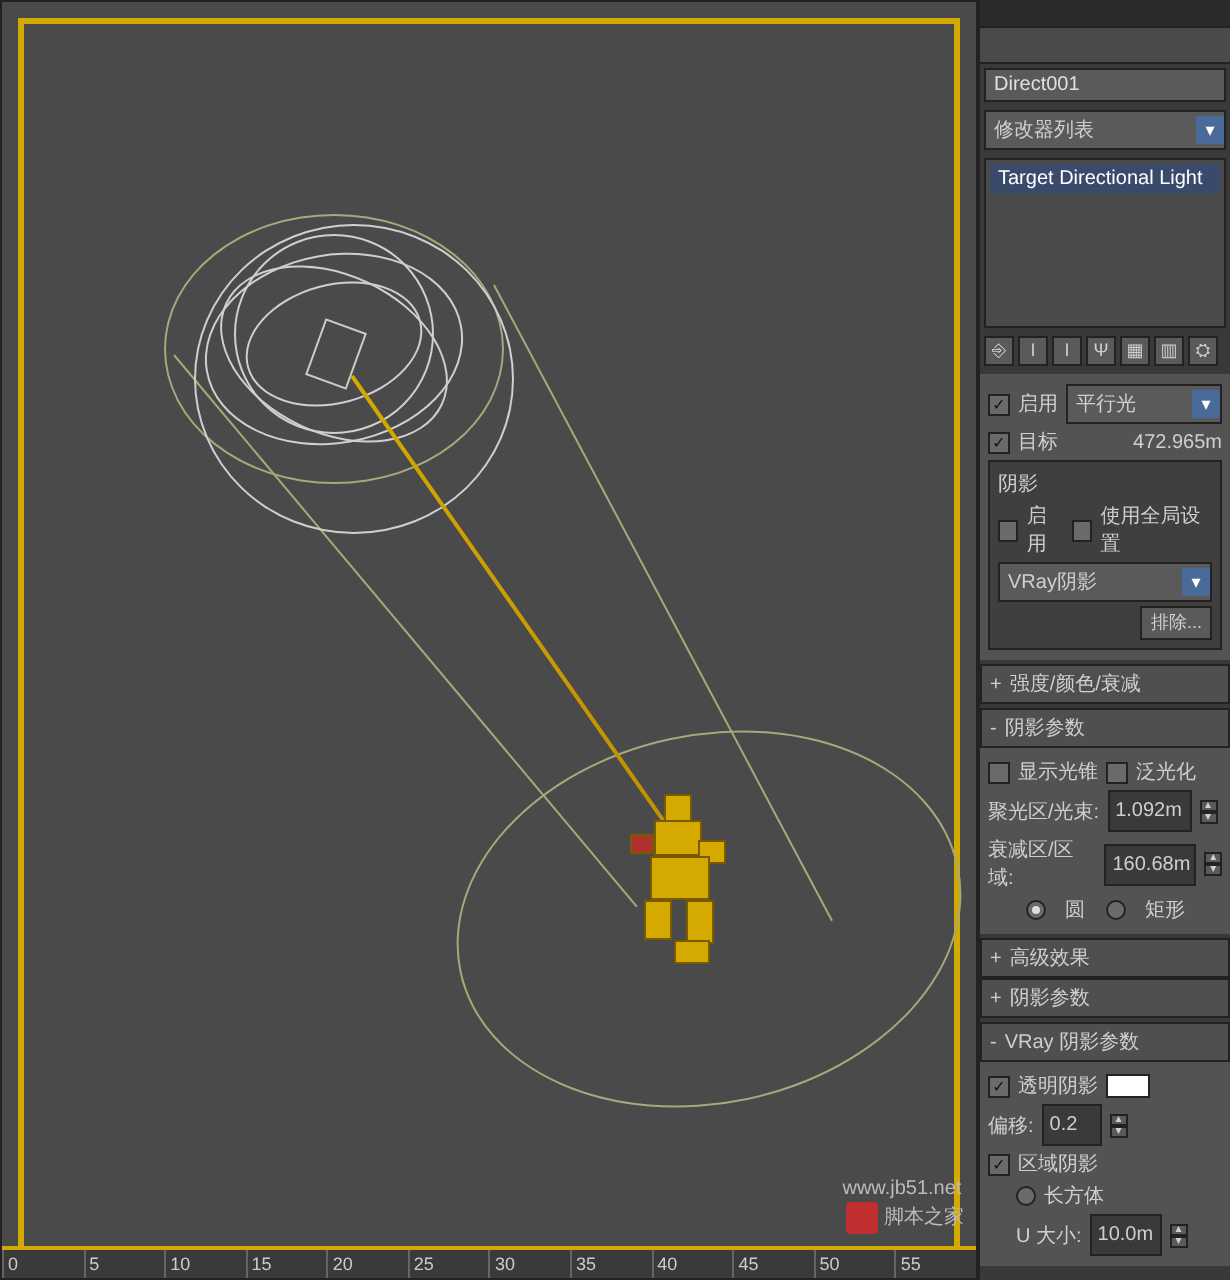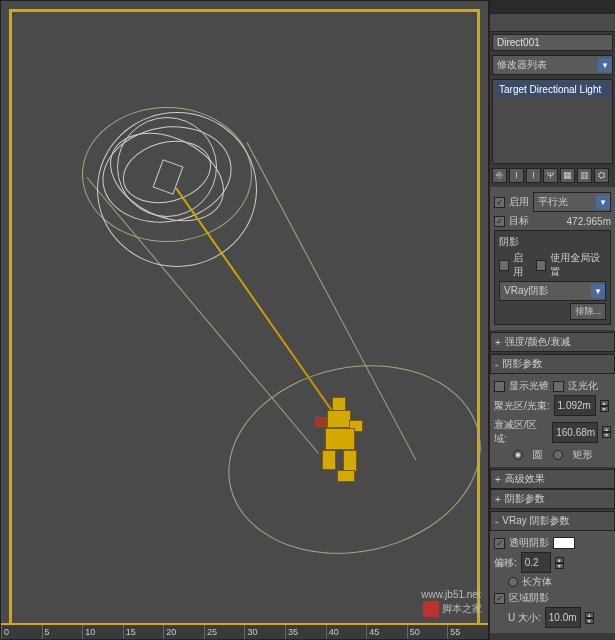--- a/index.html
+++ b/index.html
@@ -225,28 +225,28 @@
           <span class="swatch"></span>
         </div>
         <div class="row">
           <span>偏移:</span>
           <span class="num" style="min-width:30px">0.2</span>
           <span class="spin">
               <div>▴</div>
               <div>▾</div>
             </span>
         </div>
+        <div class="row">
+          <span class="cb on"></span>
+          <span>区域阴影</span>
+        </div>
         <div class="row" style="padding-left:14px">
           <span class="rb"></span>
           <span>长方体</span>
         </div>
-        <div class="row">
-          <span class="cb on"></span>
-          <span>区域阴影</span>
-        </div>
         <div class="row" style="padding-left:14px">
           <span>U 大小:</span>
           <span class="num" style="min-width:36px">10.0m</span>
           <span class="spin">
               <div>▴</div>
               <div>▾</div>
             </span>
         </div>
       </div>
     </div>

